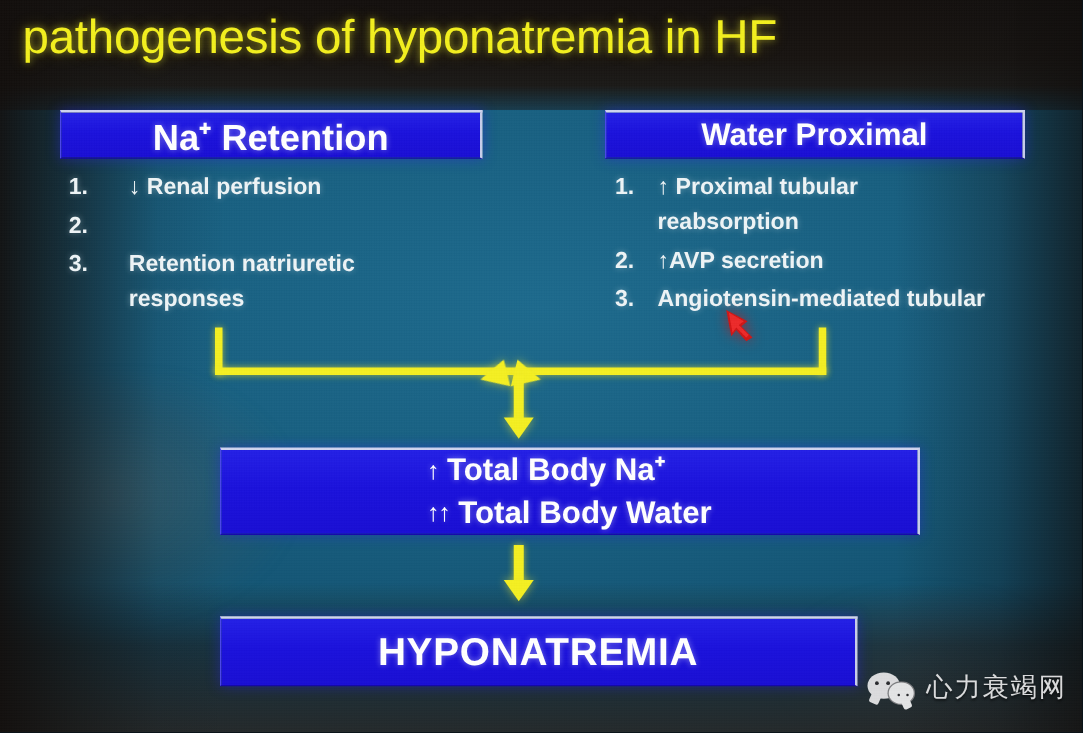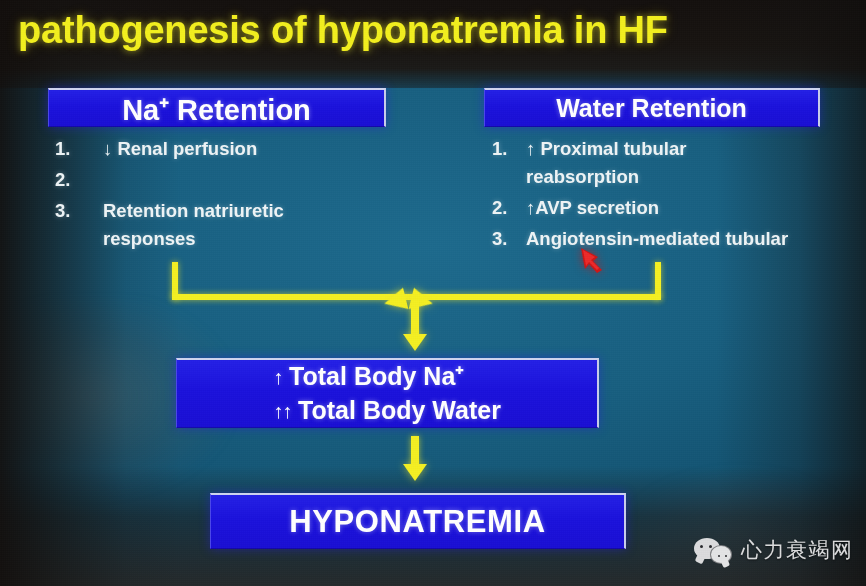--- a/index.html
+++ b/index.html
@@ -52,21 +52,21 @@
     background-image:
       repeating-linear-gradient(0deg, rgba(255,255,255,.05) 0 1px, rgba(0,0,0,.05) 1px 2px),
       repeating-linear-gradient(90deg, rgba(255,255,255,.035) 0 1px, rgba(0,0,0,.04) 1px 2px);
   }
 
   
   .title{
     position:absolute;left:18px;top:4px;width:830px;height:52px;
     color:#f2ef1e;
     font-size:38px;
-    font-weight:bold;
+    font-weight:normal;
     letter-spacing:-0.2px;
     line-height:52px;
     text-shadow:0 0 6px rgba(235,230,40,.55), 0 0 14px rgba(200,190,30,.30);
     white-space:nowrap;
   }
 
   
   .bluebox{
     position:absolute;
     background:linear-gradient(180deg,#2420e6 0%,#1b12dc 45%,#1a0fd4 100%);
@@ -76,22 +76,22 @@
     border-bottom:1px solid #1509a8;
     box-shadow:0 0 10px rgba(40,34,230,.45);
     box-sizing:border-box;
     display:flex;align-items:center;justify-content:center;
     color:#ffffff;
     font-weight:bold;
     text-shadow:0 0 5px rgba(255,255,255,.40);
   }
   #box-na{ left:48px; top:88px; width:338px; height:39px; font-size:29px; }
   #box-water{ left:484px; top:88px; width:336px; height:39px; font-size:25px; }
-  #box-total{ left:176px; top:358px; width:423px; height:70px; }
-  #box-hypo{ left:176px; top:493px; width:416px; height:56px; font-size:31px; letter-spacing:.6px;margin-left:34px; }
+  #box-total{ left:176px; top:358px; width:560px; height:70px; }
+  #box-hypo{ left:176px; top:493px; width:510px; height:56px; font-size:31px; letter-spacing:.6px; }
 
   .total-lines{
     display:flex;flex-direction:column;align-items:flex-start;
     gap:2px;
     font-size:25px; line-height:30px;
   }
   .total-lines .ln{white-space:nowrap;}
   .up{font-size:20px; letter-spacing:-1px; position:relative; top:-1px;}
 
   
@@ -216,21 +216,21 @@
       <span class="num">2.</span>
     </div>
     <div class="li">
       <span class="num">3.</span>
       <span class="txt">Retention natriuretic
 responses</span>
     </div>
   </div>
 
   <div class="bluebox" id="box-water">
-    <span>Water Retention</span>
+    <span>Water Proximal</span>
   </div>
 
   <div class="list" id="list-water">
     <div class="li">
       <span class="num">1.</span>
       <span class="txt">↑ Proximal tubular
 reabsorption</span>
     </div>
     <div class="li">
       <span class="num">2.</span>

